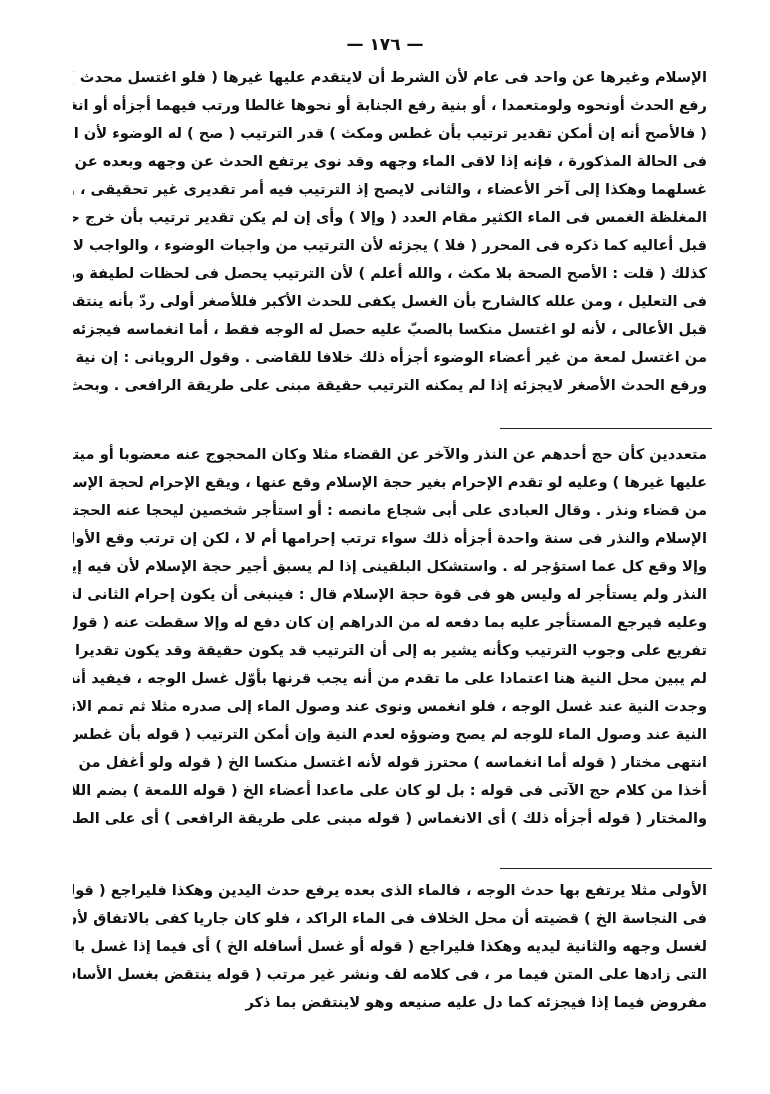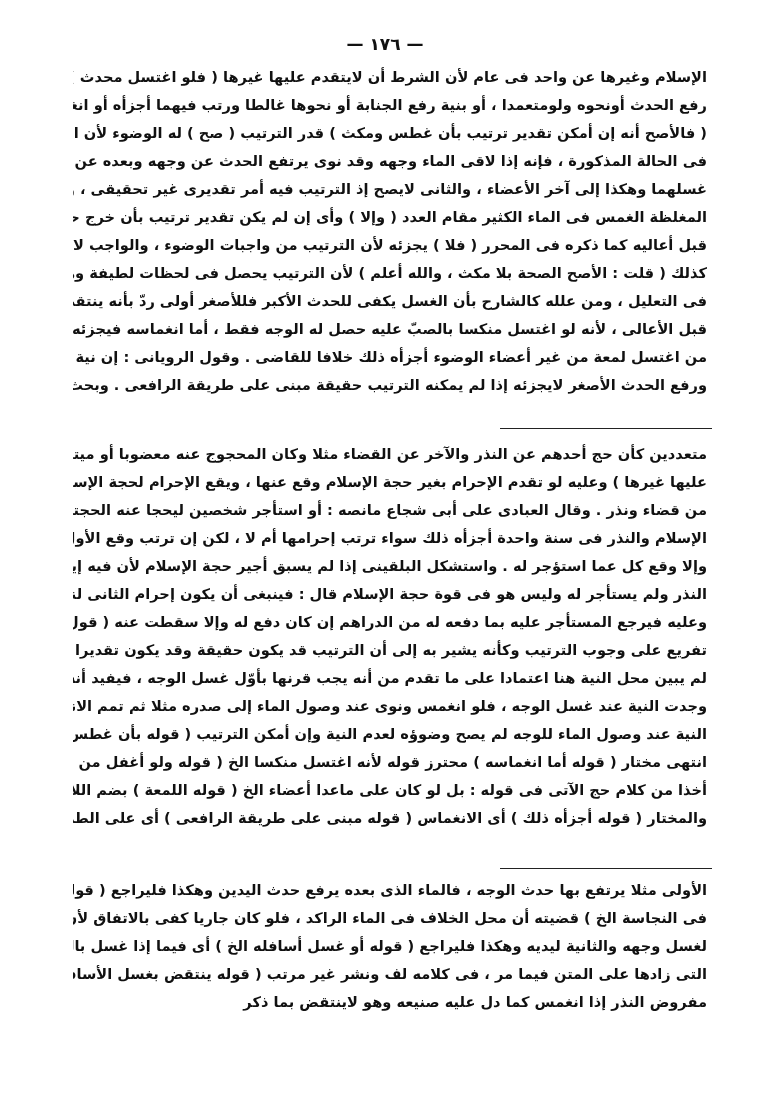--- a/index.html
+++ b/index.html
@@ -105,16 +105,16 @@
     <span class="line">والمختار ( قوله أجزأه ذلك ) أى الانغماس ( قوله مبنى على طريقة الرافعى ) أى على الطريق التى مشى عليها الرافعى</span>
   </div>
 
   <div class="separator" id="sep-2"></div>
 
   <div class="text-block" id="footnote-2">
     <span class="line">الأولى مثلا يرتفع بها حدث الوجه ، فالماء الذى بعده يرفع حدث اليدين وهكذا فليراجع ( قوله ولهذا لايقوم</span>
     <span class="line">فى النجاسة الخ ) قضيته أن محل الخلاف فى الماء الراكد ، فلو كان جاريا كفى بالاتفاق لأن الجرية الأولى تحسب</span>
     <span class="line">لغسل وجهه والثانية ليديه وهكذا فليراجع ( قوله أو غسل أسافله الخ ) أى فيما إذا غسل بالصب وهى الصورة</span>
     <span class="line">التى زادها على المتن فيما مر ، فى كلامه لف ونشر غير مرتب ( قوله ينتقض بغسل الأسافل الخ ) فيه أن المتن</span>
-    <span class="line last">مفروض النذر إذا انغمس كما دل عليه صنيعه وهو لاينتقض بما ذكر</span>
+    <span class="line last">مفروض فيما إذا فيجزئه كما دل عليه صنيعه وهو لاينتقض بما ذكر</span>
   </div>
 
 </div>
 
 </body></html>

